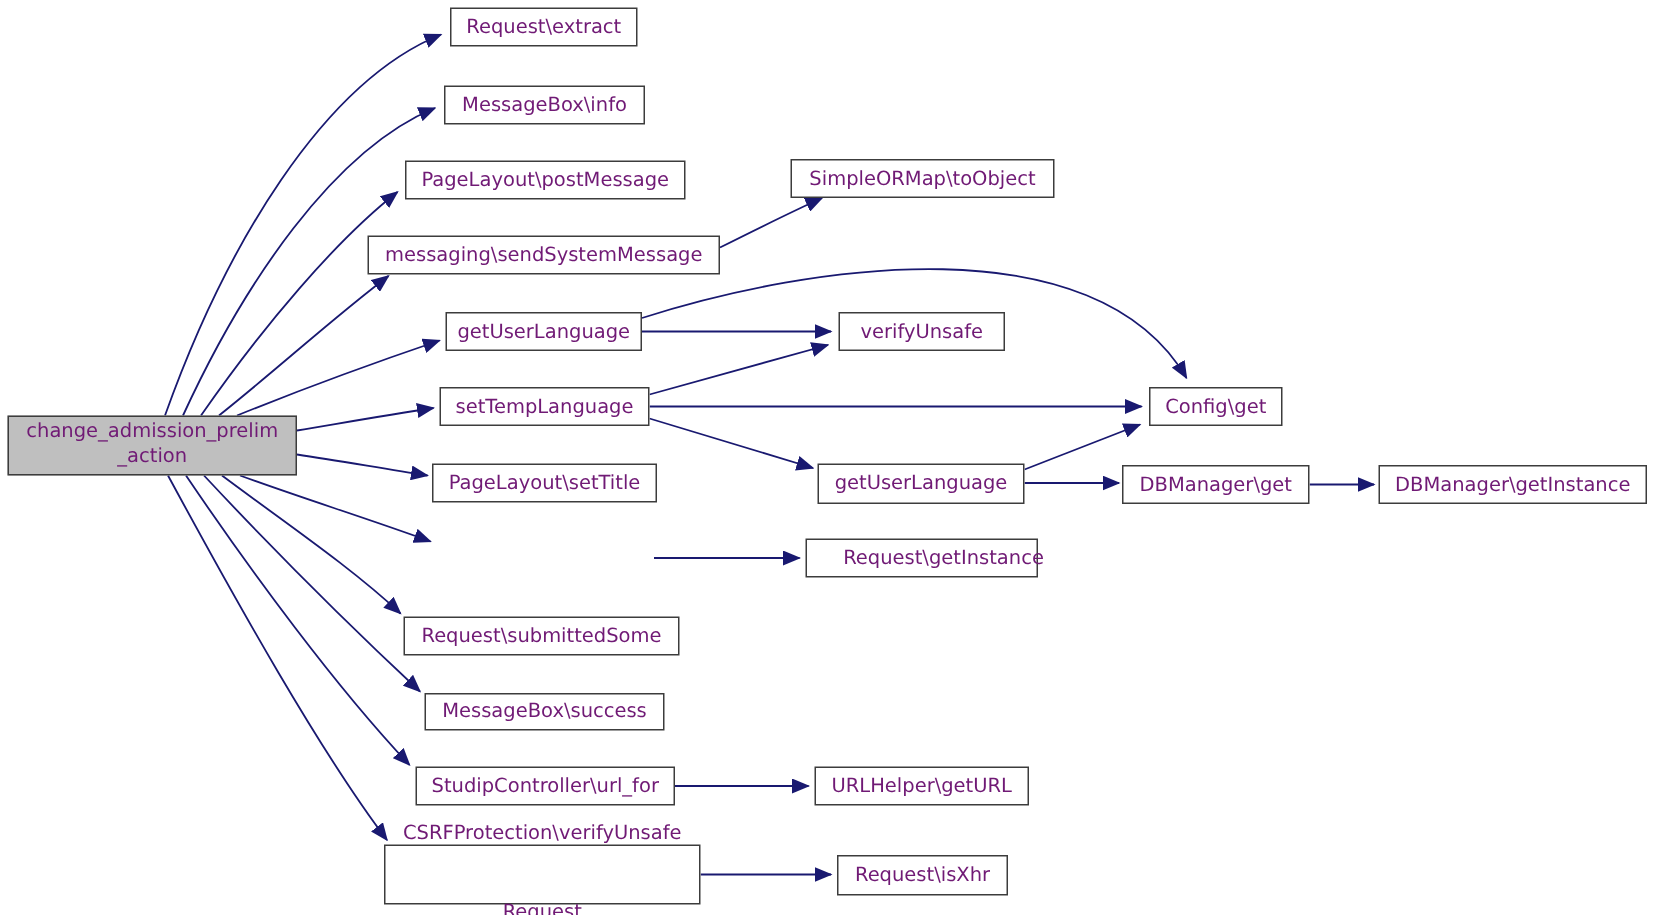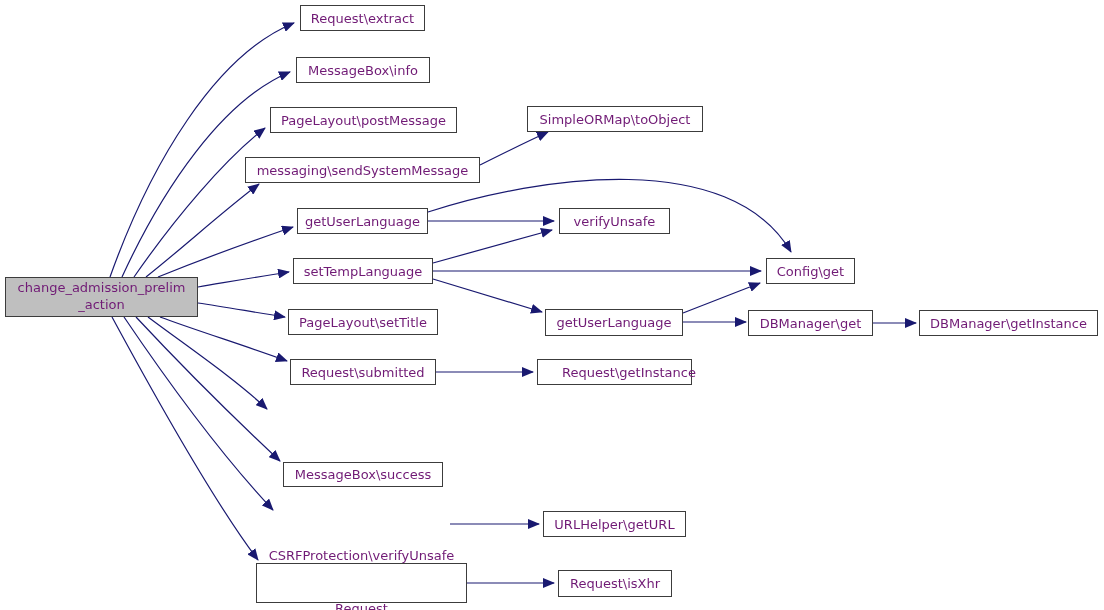--- a/index.html
+++ b/index.html
@@ -116,33 +116,36 @@
   </div>
 
   <div class="node" style="left:748px;top:310px;width:125px;height:26px;">
     <span>DBManager\get</span>
   </div>
 
   <div class="node" style="left:919px;top:310px;width:179px;height:26px;">
     <span>DBManager\getInstance</span>
   </div>
 
-  <div class="node" style="left:290px;top:359px;width:146px;height:26px;">
-    <span>Request\submitted</span>
-  </div>
 
   <div class="node" style="left:537px;top:359px;width:155px;height:26px;padding-left:32px;">
     <span>Request\getInstance</span>
   </div>
 
+  <div class="node" style="left:269px;top:411px;width:184px;height:26px;">
+    <span>Request\submittedSome</span>
+  </div>
 
   <div class="node" style="left:283px;top:462px;width:160px;height:25px;">
     <span>MessageBox\success</span>
   </div>
 
+  <div class="node" style="left:277px;top:511px;width:173px;height:26px;">
+    <span>StudipController\url_for</span>
+  </div>
 
   <div class="node" style="left:543px;top:511px;width:143px;height:26px;">
     <span>URLHelper\getURL</span>
   </div>
 
   <div class="node multiline" style="left:256px;top:563px;width:211px;height:40px;gap:36px;">
     <span>CSRFProtection\verifyUnsafe</span>
     <span>Request</span>
   </div>
 

